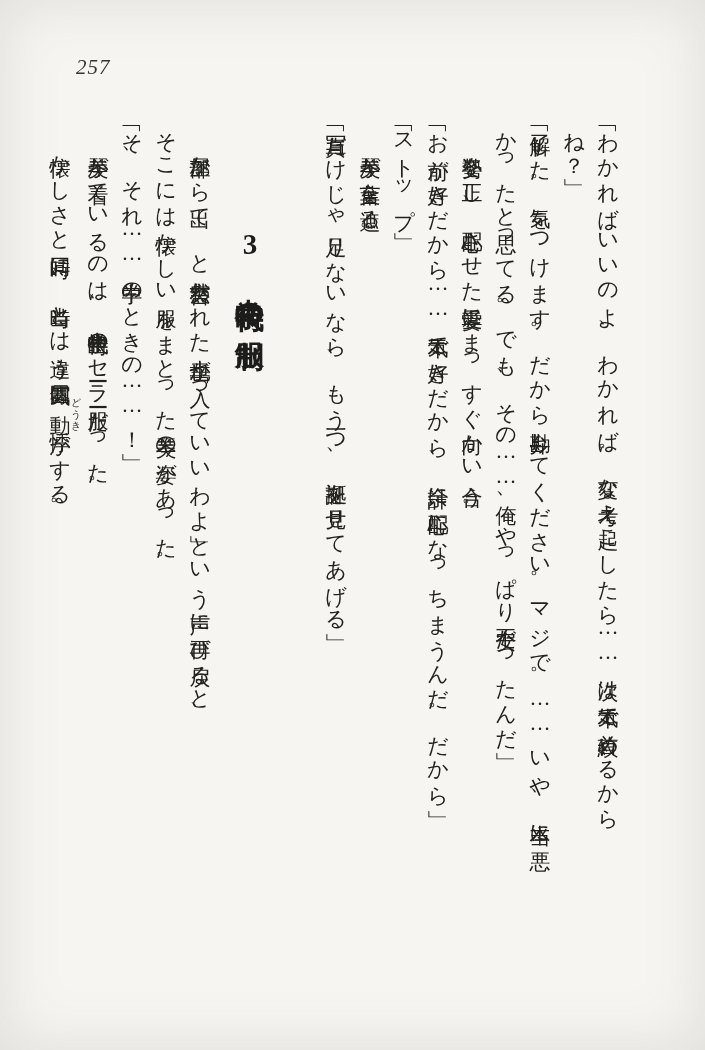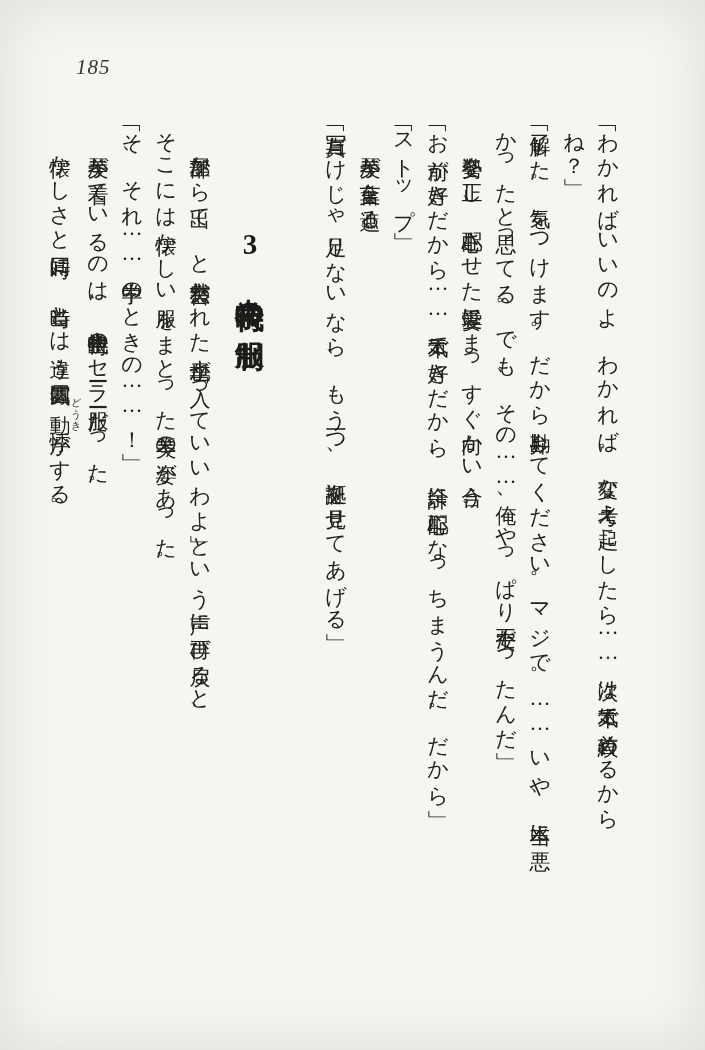--- a/index.html
+++ b/index.html
@@ -67,21 +67,21 @@
     font-size: 10px;
     letter-spacing: 0;
     color: #2a2a27;
   }
 </style>
 </head>
 <body>
 
 <div class="page">
 
-  <div class="page-number">185</div>
+  <div class="page-number">257</div>
 
   <div class="text-flow">
 
     <p class="line">「わかればいいのよ、わかれば。変な考え起こしたら……次は本気で首絞めるから</p>
     <p class="line">ね？」</p>
     <p class="line">「了解した。気をつけます。だから勘弁してください。マジで。……いや、本当に悪</p>
     <p class="line">かったと思ってる。でも、その……俺、やっぱり不安だったんだ」</p>
     <p class="line indent">姿勢を正し、心配させた愛妻にまっすぐ向かい合う。</p>
     <p class="line">「お前が好きだから……本気で好きだから、余計に心配になっちまうんだ。だから」</p>
     <p class="line">「ストップ」</p>

